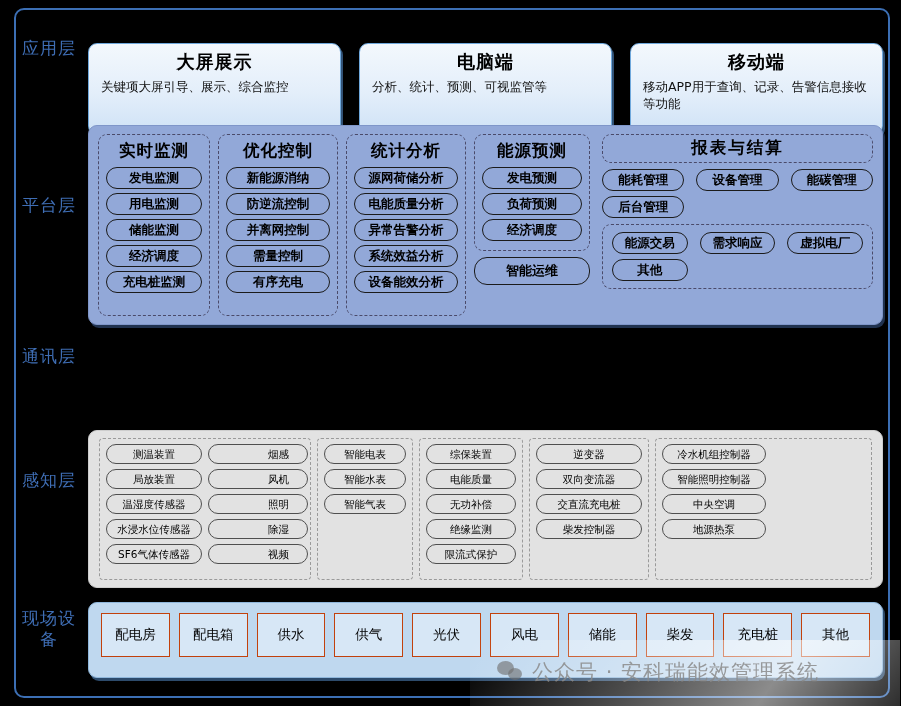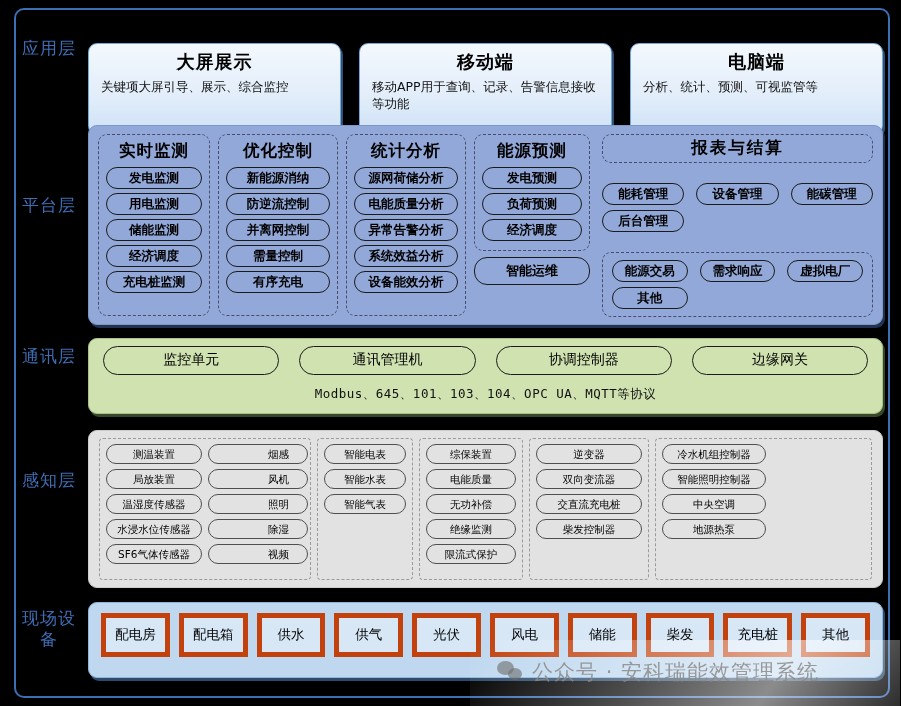--- a/index.html
+++ b/index.html
@@ -111,21 +111,21 @@
   .col-d-wrap { display: flex; flex-direction: column; width: 116px; gap: 6px; }
   .col-d { padding-bottom: 5px; }
   .solo-pill {
     border: 1.3px solid #1b1b1b;
     border-radius: 13px;
     background: #92a8d8;
     font-size: 13px; font-weight: bold; color: #000;
     text-align: center; padding: 4px 6px;
     white-space: nowrap;
   }
-  .col-e { flex: 1; display: flex; flex-direction: column; gap: 20px; padding-left: 4px; }
+  .col-e { flex: 1; display: flex; flex-direction: column; gap: 6px; padding-left: 4px; }
   .rep-title {
     border: 1px dashed #4a4a6a;
     border-radius: 9px;
     text-align: center;
     font-size: 16.5px; font-weight: bold; color: #000;
     letter-spacing: 2px;
     padding: 2px 0 3px 0;
   }
   .grid2 { display: grid; grid-template-columns: 1fr 1fr 1fr; gap: 5px 12px; }
   .grid2 .pill { margin-bottom: 0; }
@@ -218,21 +218,21 @@
     box-shadow: 2px 3px 0 rgba(90,150,215,.5);
     display: flex;
     align-items: flex-start;
     gap: 9px;
     padding: 10px 12px;
   }
   .field-box {
     flex: 1;
     height: 44px;
     background: #d7e7f6;
-    border: 5px solid #c2410c;
+    border: 1px solid #c2410c;
     display: flex; align-items: center; justify-content: center;
     font-size: 13.5px;
     color: #000;
     white-space: nowrap;
   }
 
   
   .watermark {
     position: absolute;
     left: 497px; top: 658px;
@@ -290,26 +290,26 @@
   <div class="layer-label" style="top:608px;">
       <span>现场设备</span>
     </div>
 
   <div class="row app-row">
     <div class="app-card">
       <div class="t">大屏展示</div>
       <div class="d">关键项大屏引导、展示、综合监控</div>
     </div>
     <div class="app-card">
+      <div class="t">电脑端</div>
+      <div class="d">分析、统计、预测、可视监管等</div>
+    </div>
+    <div class="app-card">
       <div class="t">移动端</div>
       <div class="d">移动APP用于查询、记录、告警信息接收等功能</div>
-    </div>
-    <div class="app-card">
-      <div class="t">电脑端</div>
-      <div class="d">分析、统计、预测、可视监管等</div>
     </div>
   </div>
 
   <div class="row plat-row">
 
     <div class="grp col-a">
       <div class="grp-title">实时监测</div>
       <div class="pill">发电监测</div>
       <div class="pill">用电监测</div>
       <div class="pill">储能监测</div>
@@ -357,29 +357,20 @@
         <div class="grid2">
           <div class="pill">能源交易</div>
           <div class="pill">需求响应</div>
           <div class="pill">虚拟电厂</div>
           <div class="pill">其他</div>
         </div>
       </div>
     </div>
   </div>
 
-  <div class="row comm-row">
-    <div class="comm-items">
-      <div class="comm-pill">监控单元</div>
-      <div class="comm-pill">通讯管理机</div>
-      <div class="comm-pill">协调控制器</div>
-      <div class="comm-pill">边缘网关</div>
-    </div>
-    <div class="comm-proto">Modbus、645、101、103、104、OPC UA、MQTT等协议</div>
-  </div>
 
   <div class="row perc-row">
 
     <div class="perc-grp pg1">
       <div class="perc-col">
         <div class="gpill">测温装置</div>
         <div class="gpill">局放装置</div>
         <div class="gpill">温湿度传感器</div>
         <div class="gpill">水浸水位传感器</div>
         <div class="gpill">SF6气体传感器</div>

